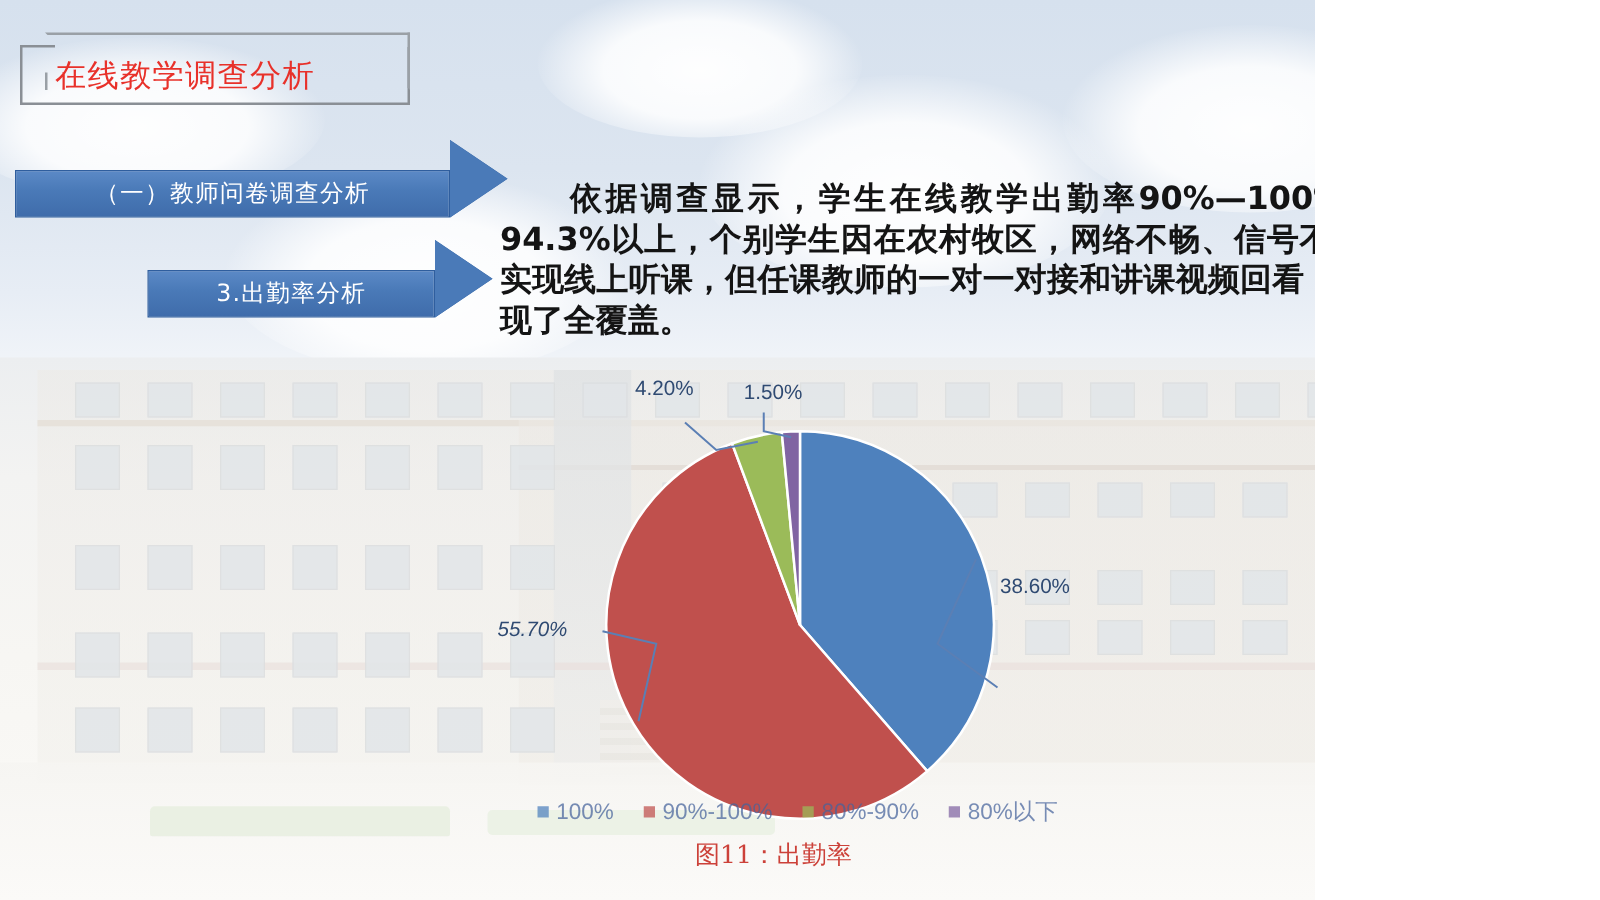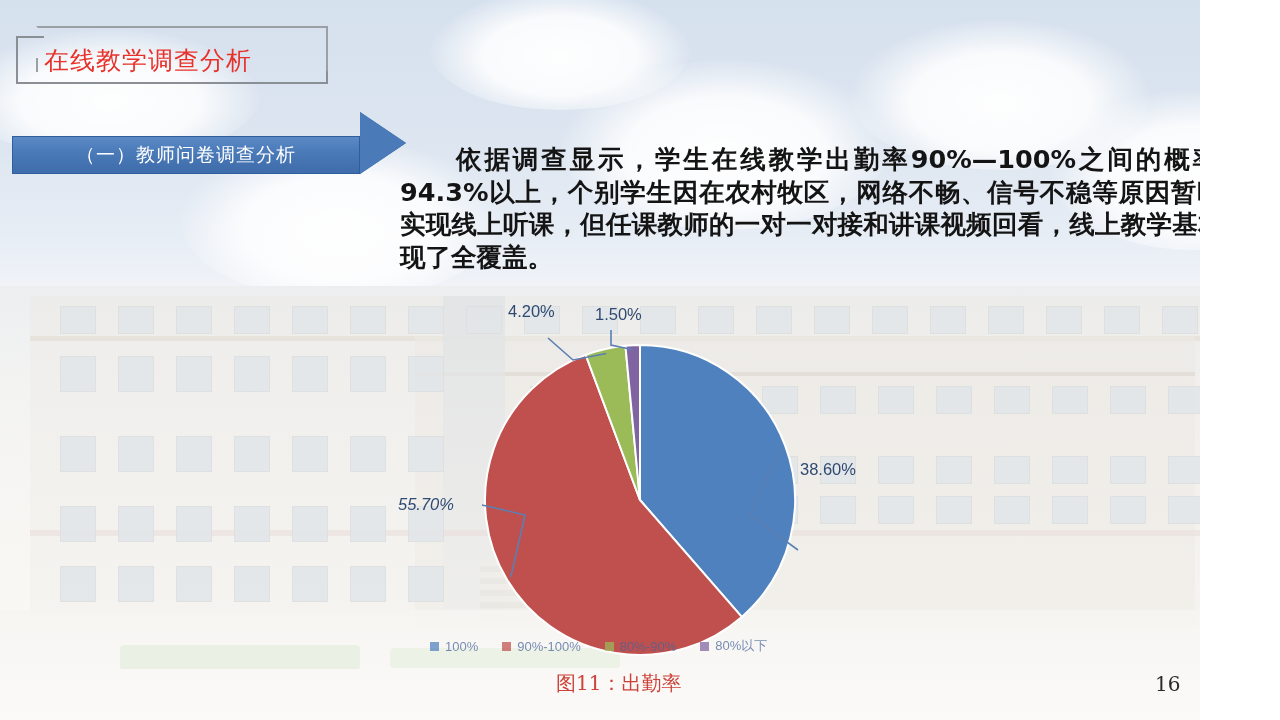--- a/index.html
+++ b/index.html
@@ -7,21 +7,21 @@
     margin: 0;
     padding: 0;
     background: #ffffff;
   }
   body {
     font-family: "Liberation Sans", "DejaVu Sans", sans-serif;
   }
 
   #slide {
     position: relative;
-    width: 1200px;
+    width: 1052px;
     height: 720px;
     overflow: hidden;
     background: #fde047;
   }
 
   
   .bg-sky {
     position: absolute;
     left: 0; top: 0;
     width: 1280px;
@@ -249,21 +249,21 @@
   .legend-item {
     display: flex;
     align-items: center;
     gap: 6px;
   }
   .legend-swatch {
     width: 9px; height: 9px;
     display: inline-block;
   }
   .legend-label {
-    font-size: 13px;
+    font-size: 18px;
     color: #46639c;
     white-space: nowrap;
     font-family: "Liberation Sans", "DejaVu Sans", sans-serif;
   }
 
   
   .caption {
     position: absolute;
     left: 556px; top: 670px;
     font-size: 20px;
@@ -423,20 +423,26 @@
   <div class="title-frame-inner"></div>
   <div class="slide-title">在线教学调查分析</div>
 
   <div class="arrow-banner" id="banner1">
     <div class="arrow-body">
       <span class="arrow-label">（一）教师问卷调查分析</span>
     </div>
     <div class="arrow-head"></div>
   </div>
 
+  <div class="arrow-banner" id="banner2">
+    <div class="arrow-body">
+      <span class="arrow-label">3.出勤率分析</span>
+    </div>
+    <div class="arrow-head"></div>
+  </div>
 
   <div class="body-text">依据调查显示，学生在线教学出勤率90%—100%之间的概率达到94.3%以上，个别学生因在农村牧区，网络不畅、信号不稳等原因暂时无法实现线上听课，但任课教师的一对一对接和讲课视频回看，线上教学基本上实现了全覆盖。</div>
 
   <div id="chart-area">
     <svg class="pie-svg" width="620" height="400" viewBox="0 0 620 400">
       <g id="pie-slices">
           <path d="M 310 200 L 310 45 A 155 155 0 0 1 411.7707921417083 316.90896401409606 Z" fill="#4E81BD" stroke="#ffffff" stroke-width="2"></path>
           <path d="M 310 200 L 411.7707921417083 316.90896401409606 A 155 155 0 1 1 255.6671803703547 54.834767554030236 Z" fill="#C0504D" stroke="#ffffff" stroke-width="2"></path>
           <path d="M 310 200 L 255.6671803703547 54.834767554030236 A 155 155 0 0 1 295.41321143563005 45.68789548652262 Z" fill="#9BBB59" stroke="#ffffff" stroke-width="2"></path>
           <path d="M 310 200 L 295.41321143563005 45.68789548652262 A 155 155 0 0 1 309.99999999999983 45 Z" fill="#8064A2" stroke="#ffffff" stroke-width="2"></path>

